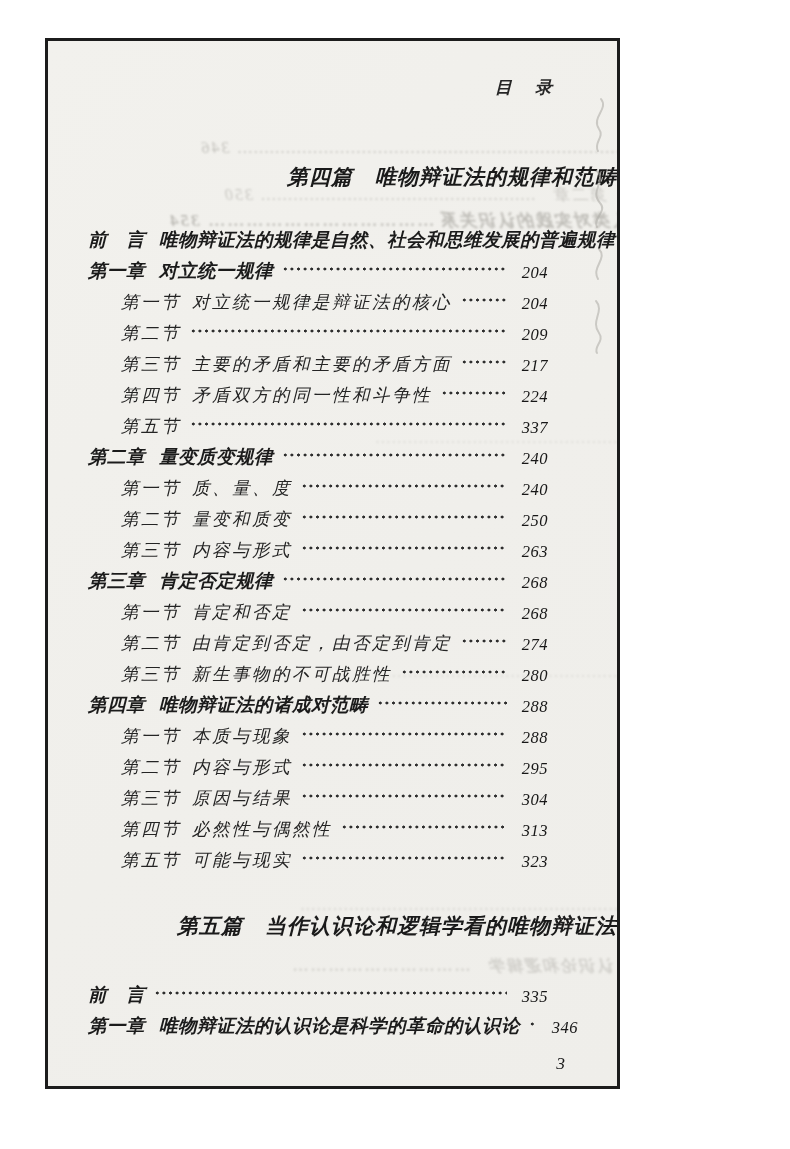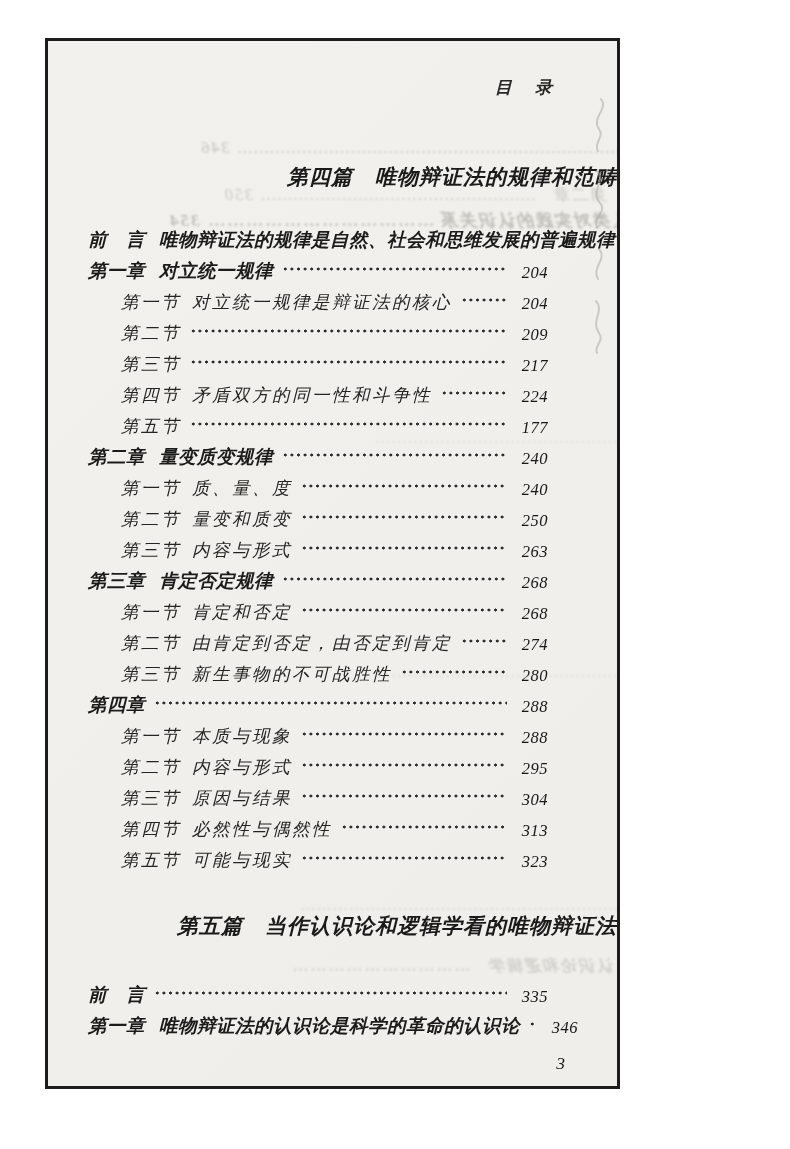--- a/index.html
+++ b/index.html
@@ -163,33 +163,34 @@
         <span class="dots"></span>
         <span class="num">204</span>
       </div>
     <div class="row section">
         <span class="lbl">第二节</span>
         <span class="dots"></span>
         <span class="num">209</span>
       </div>
     <div class="row section">
         <span class="lbl">第三节</span>
+        <span class="ttl">主要的矛盾和主要的矛盾方面</span>
         <span class="dots"></span>
         <span class="num">217</span>
       </div>
     <div class="row section">
         <span class="lbl">第四节</span>
         <span class="ttl">矛盾双方的同一性和斗争性</span>
         <span class="dots"></span>
         <span class="num">224</span>
       </div>
     <div class="row section">
         <span class="lbl">第五节</span>
         <span class="dots"></span>
-        <span class="num">177</span>
+        <span class="num">337</span>
       </div>
     <div class="row chapter">
         <span class="lbl">第二章</span>
         <span class="ttl">量变质变规律</span>
         <span class="dots"></span>
         <span class="num">240</span>
       </div>
     <div class="row section">
         <span class="lbl">第一节</span>
         <span class="ttl">质、量、度</span>
@@ -227,20 +228,21 @@
         <span class="num">274</span>
       </div>
     <div class="row section">
         <span class="lbl">第三节</span>
         <span class="ttl">新生事物的不可战胜性</span>
         <span class="dots"></span>
         <span class="num">280</span>
       </div>
     <div class="row chapter">
         <span class="lbl">第四章</span>
+        <span class="ttl">唯物辩证法的诸成对范畴</span>
         <span class="dots"></span>
         <span class="num">288</span>
       </div>
     <div class="row section">
         <span class="lbl">第一节</span>
         <span class="ttl">本质与现象</span>
         <span class="dots"></span>
         <span class="num">288</span>
       </div>
     <div class="row section">

